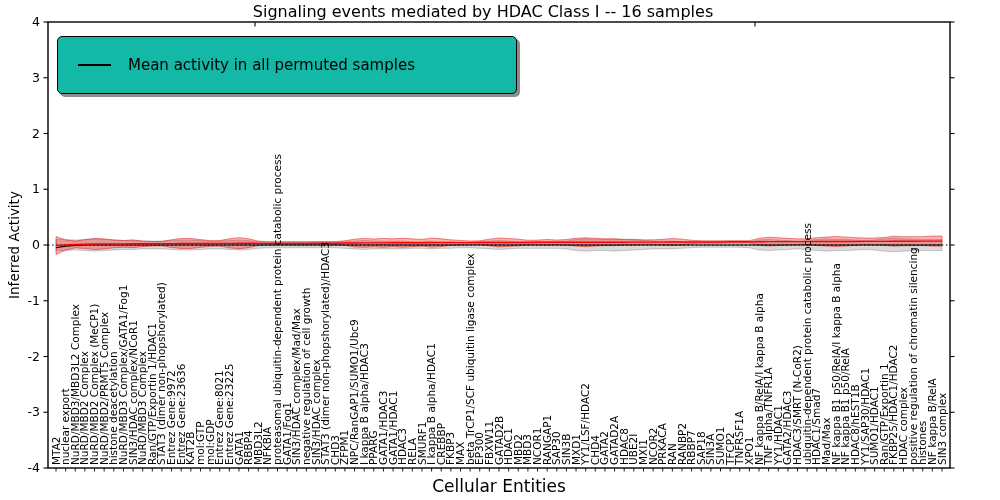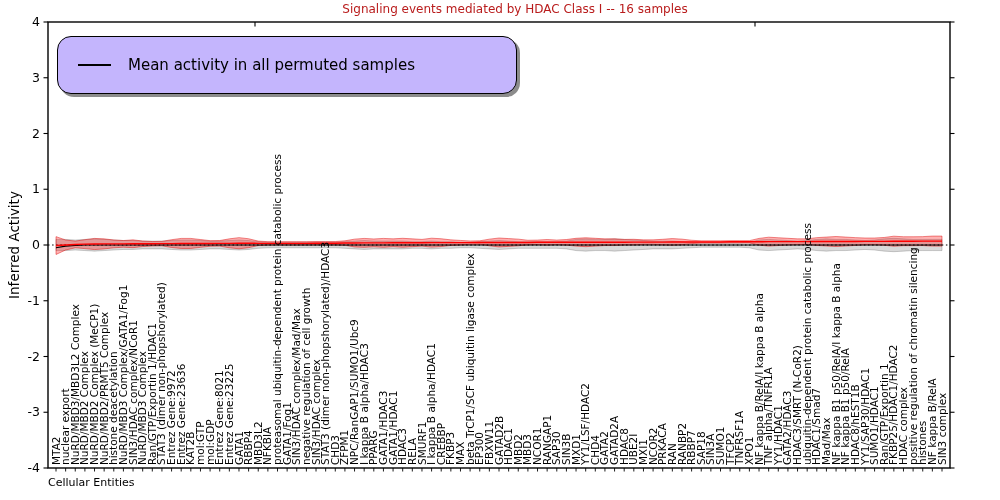--- a/index.html
+++ b/index.html
@@ -3,35 +3,35 @@
 <meta charset="utf-8">
 <style>
   html,body{margin:0;padding:0;background:#ffffff;}
   .figure{
     position:relative;width:1000px;height:500px;background:#ffffff;
     font-family:"DejaVu Sans","Liberation Sans",sans-serif;color:#000;
     overflow:hidden;
   }
   .figure svg{position:absolute;left:0;top:0;}
   .fig-title{
-    position:absolute;left:64px;top:2px;width:902px;text-align:center;
-    font-size:12px;color:#b91c1c;
+    position:absolute;left:32px;top:2px;width:902px;text-align:center;
+    font-size:16px;color:#000000;
   }
   .xlabel{
-    position:absolute;left:48px;top:476px;width:902px;text-align:left;
-    font-size:11px;color:#000;
+    position:absolute;left:48px;top:476px;width:902px;text-align:center;
+    font-size:17px;color:#000;
   }
   .ylabel{
     position:absolute;left:14px;top:245px;white-space:nowrap;
     transform:translate(-50%,-50%) rotate(-90deg);
     font-size:13.5px;color:#000;
   }
   .legend{
     position:absolute;left:57px;top:36px;width:460px;height:58px;
-    background:#c4b5fd;border:1.6px solid #000;border-radius:14px;
+    background:#14b8a6;border:1.6px solid #000;border-radius:5px;
     box-shadow:3px 3px 0 rgba(0,0,0,0.45);
     display:flex;flex-direction:column;justify-content:space-evenly;
     padding:2px 0;box-sizing:border-box;z-index:3;
   }
   .legend-row{display:flex;align-items:center;height:24px;}
   .legend-swatch{display:inline-block;width:33px;height:0;border-top-style:solid;border-top-width:2px;margin-left:20px;flex:0 0 auto;}
   .legend-label{margin-left:17px;font-size:15px;white-space:nowrap;}
 </style>
 </head>
 <body>

